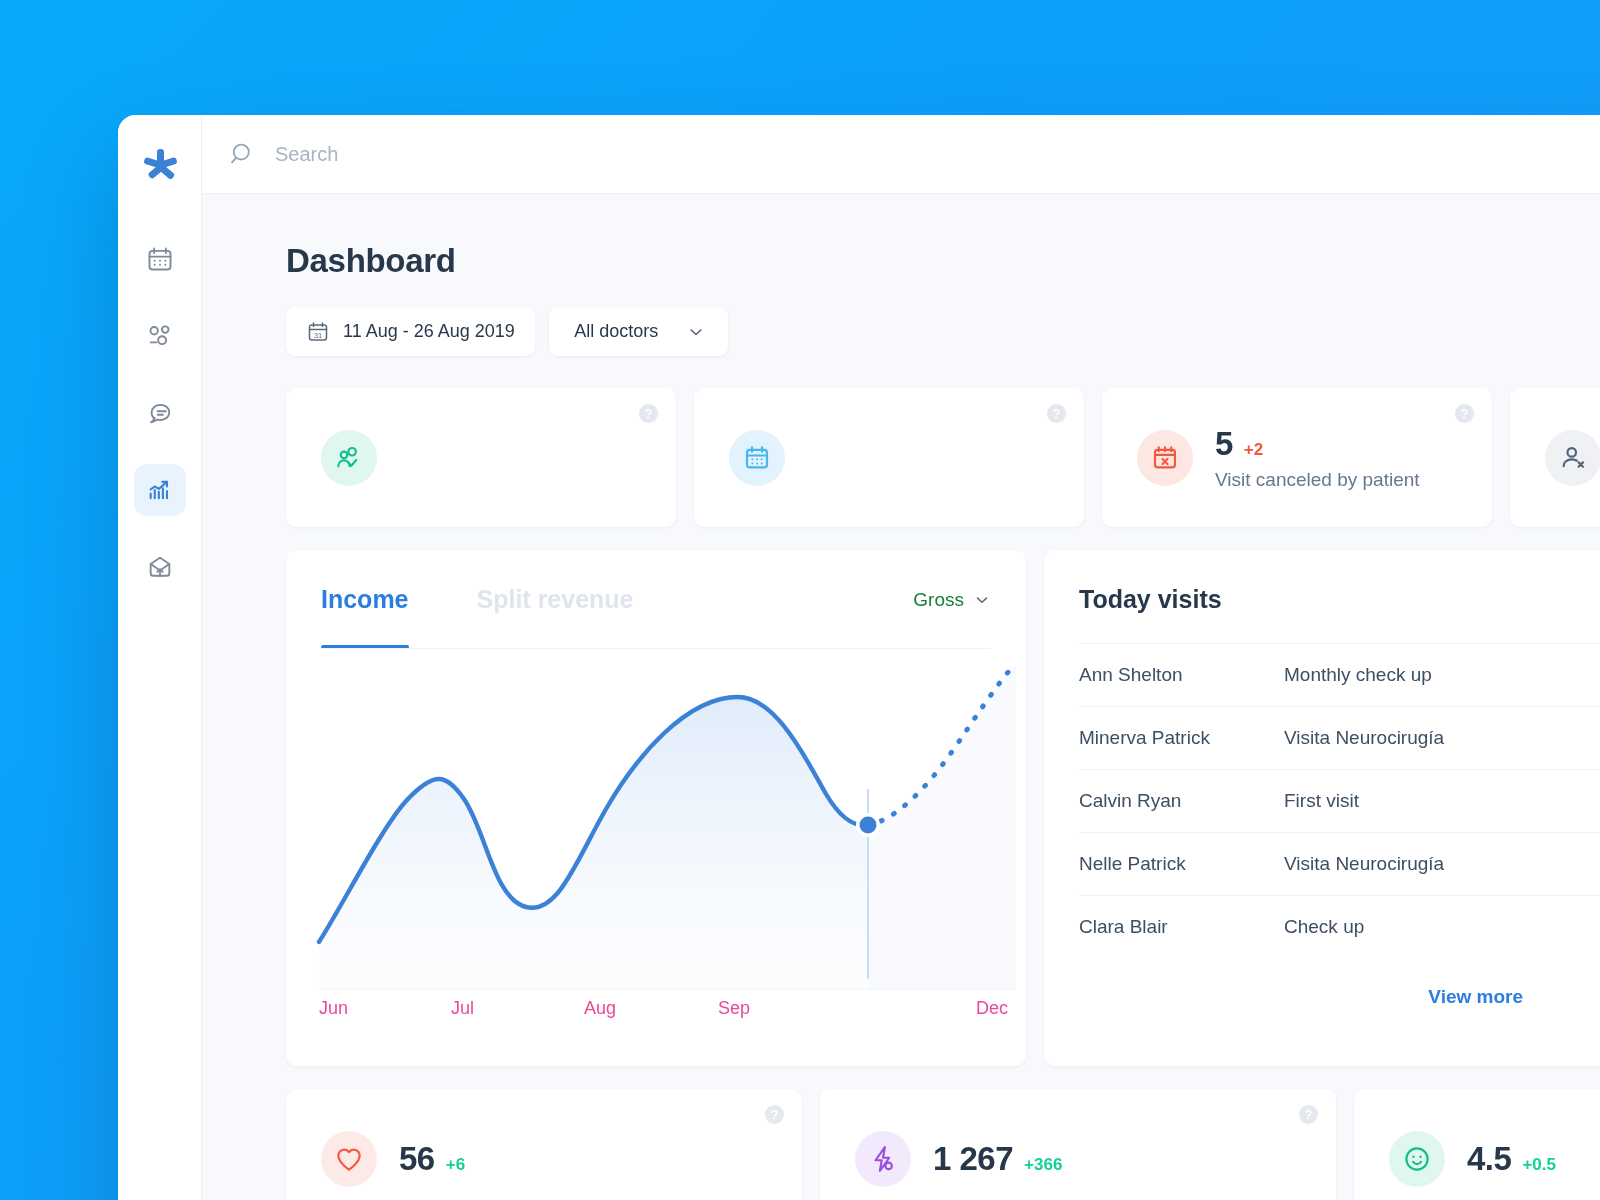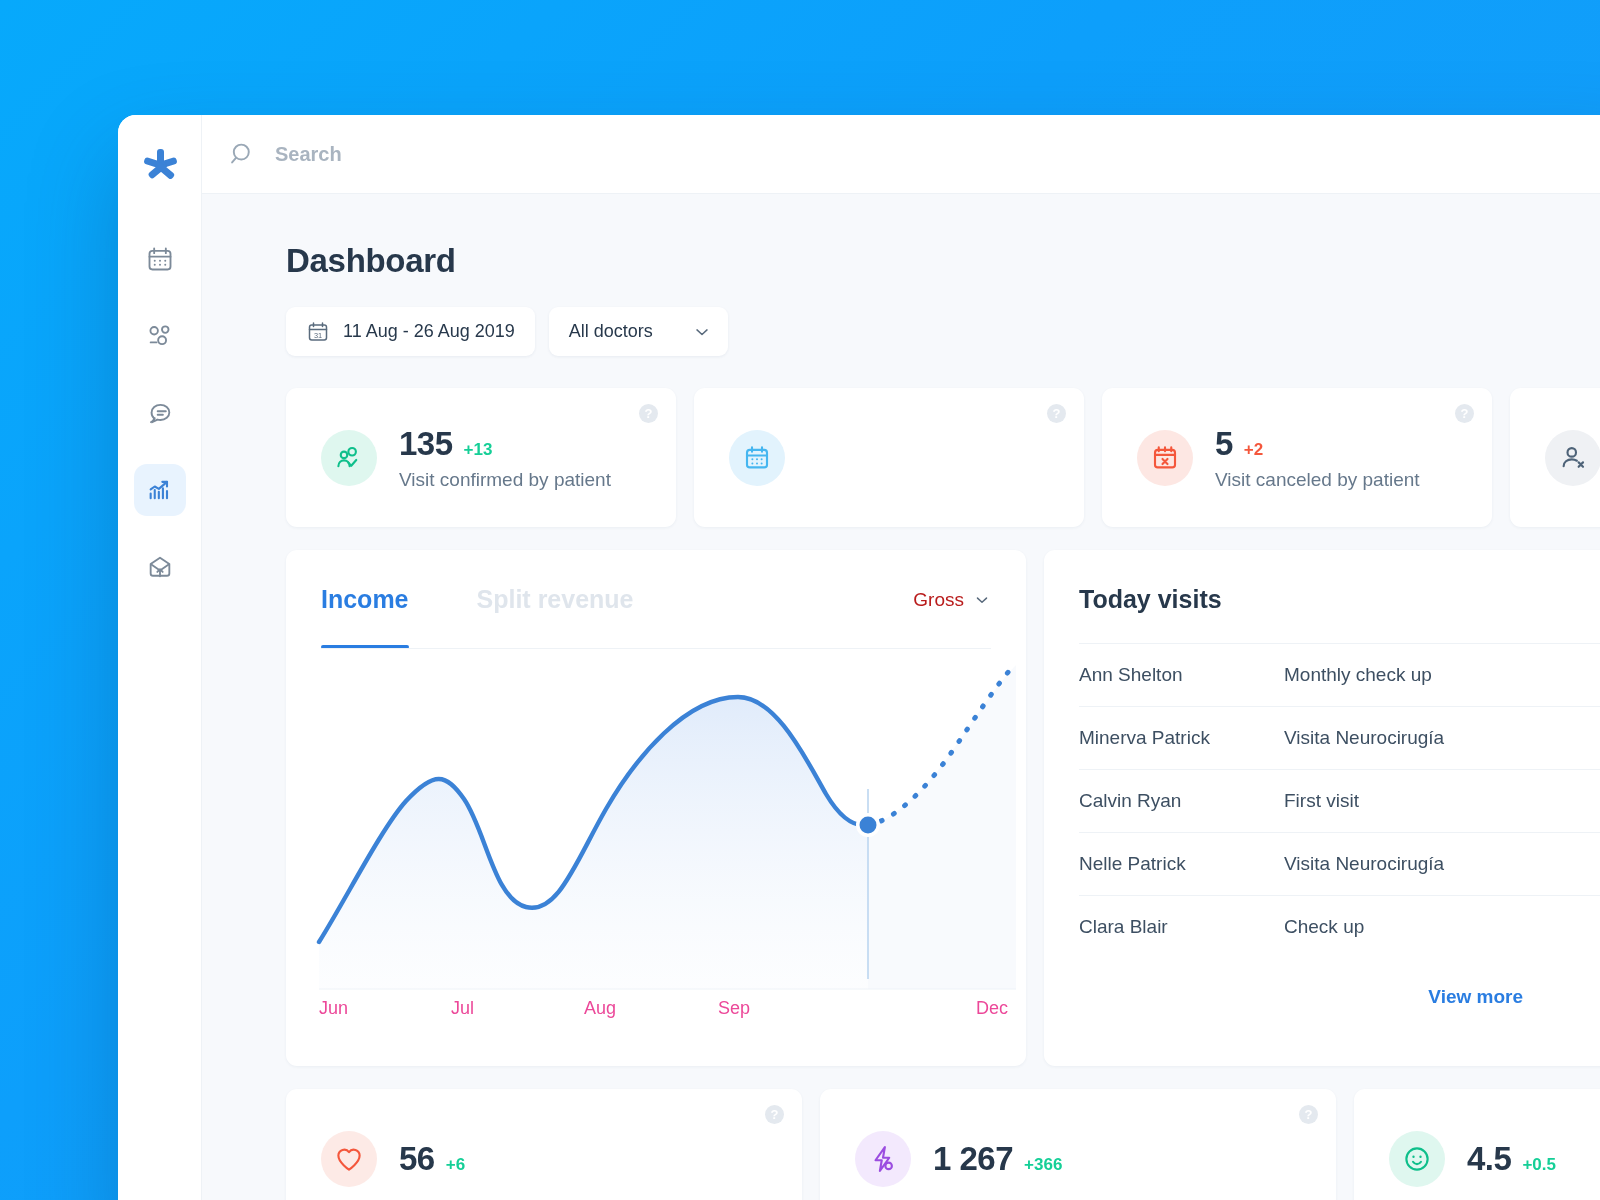--- a/index.html
+++ b/index.html
@@ -61,21 +61,20 @@
     padding-left: 26px;
   }
   #search-input {
     border: none; outline: none;
     font-family: "Liberation Sans", sans-serif;
     font-size: 20px;
     color: #3b4b5c;
     margin-left: 18px;
     width: 420px;
     background: transparent;
-    font-weight: bold;
   }
   #search-input::placeholder { color: #a9b4c0; }
 
   #content {
     flex: 1;
     background: #f7f9fc;
     padding: 48px 0 0 84px;
     overflow: hidden;
   }
 
@@ -95,21 +94,21 @@
     border-radius: 9px;
     display: flex; align-items: center;
     padding: 0 20px;
     font-size: 18px;
     color: #27384b;
     box-shadow: 0 1px 3px rgba(30,60,100,.07);
     cursor: pointer;
     white-space: nowrap;
   }
   .filter-chip .chip-label { margin-left: 13px; }
-  #doctor-filter { justify-content: space-between; min-width: 179px; padding-right: 16px; }
+  #doctor-filter { justify-content: center; min-width: 179px; padding-right: 16px; }
   #doctor-filter .chip-label { margin-left: 0; }
 
   
   #stats-row { display: flex; gap: 18px; margin-bottom: 23px; }
   .stat-card {
     background: #fff;
     border-radius: 11px;
     height: 139px;
     width: 390px;
     flex: 0 0 390px;
@@ -178,21 +177,21 @@
     background: #2a7de1;
     border-radius: 2px;
   }
   #tabs-divider {
     position: absolute; left: 35px; right: 35px; bottom: 0;
     height: 1px; background: #eef2f6;
   }
   #gross-select {
     margin-left: auto;
     display: flex; align-items: center;
-    font-size: 19px; color: #b91c1c;
+    font-size: 19px; color: #15803d;
     cursor: pointer;
   }
 
   #chart-area { position: relative; height: 417px; }
   #chart-svg { position: absolute; left: 0; top: 0; }
 
   .month-label {
     position: absolute;
     font-size: 18px;
     color: #ec4899;
@@ -351,27 +350,20 @@
 
         <div class="stat-card">
           <span class="help-dot">?</span>
           <div class="stat-icon" style="background:#dff7ef">
             <svg width="30" height="30" viewBox="0 0 24 24" fill="none" stroke="#0fbf8b" stroke-width="1.7">
               <circle cx="14.5" cy="7" r="3"></circle>
               <circle cx="8" cy="9.5" r="2.6"></circle>
               <path d="M3.5 18.5c0-2.8 2-4.6 4.5-4.6s4.5 1.8 4.5 4.6" stroke-linecap="round"></path>
               <path d="M11.5 15.8l2.3 2.4 4-4.6" stroke-linecap="round" stroke-linejoin="round"></path>
             </svg>
-          </div>
-          <div class="stat-text">
-            <div class="stat-top">
-              <span class="stat-value">135</span>
-              <span class="stat-delta" style="color:#15cf97">+13</span>
-            </div>
-            <div class="stat-label">Visit confirmed by patient</div>
           </div>
         </div>
 
         <div class="stat-card">
           <span class="help-dot">?</span>
           <div class="stat-icon" style="background:#e2f3fd">
             <svg width="30" height="30" viewBox="0 0 24 24" fill="none" stroke="#45b6f0" stroke-width="1.7">
               <rect x="4" y="5.5" width="16" height="14" rx="2.2"></rect>
               <path d="M8 3.5v3.5M16 3.5v3.5M4 10h16" stroke-linecap="round"></path>
               <g fill="#45b6f0" stroke="none">

